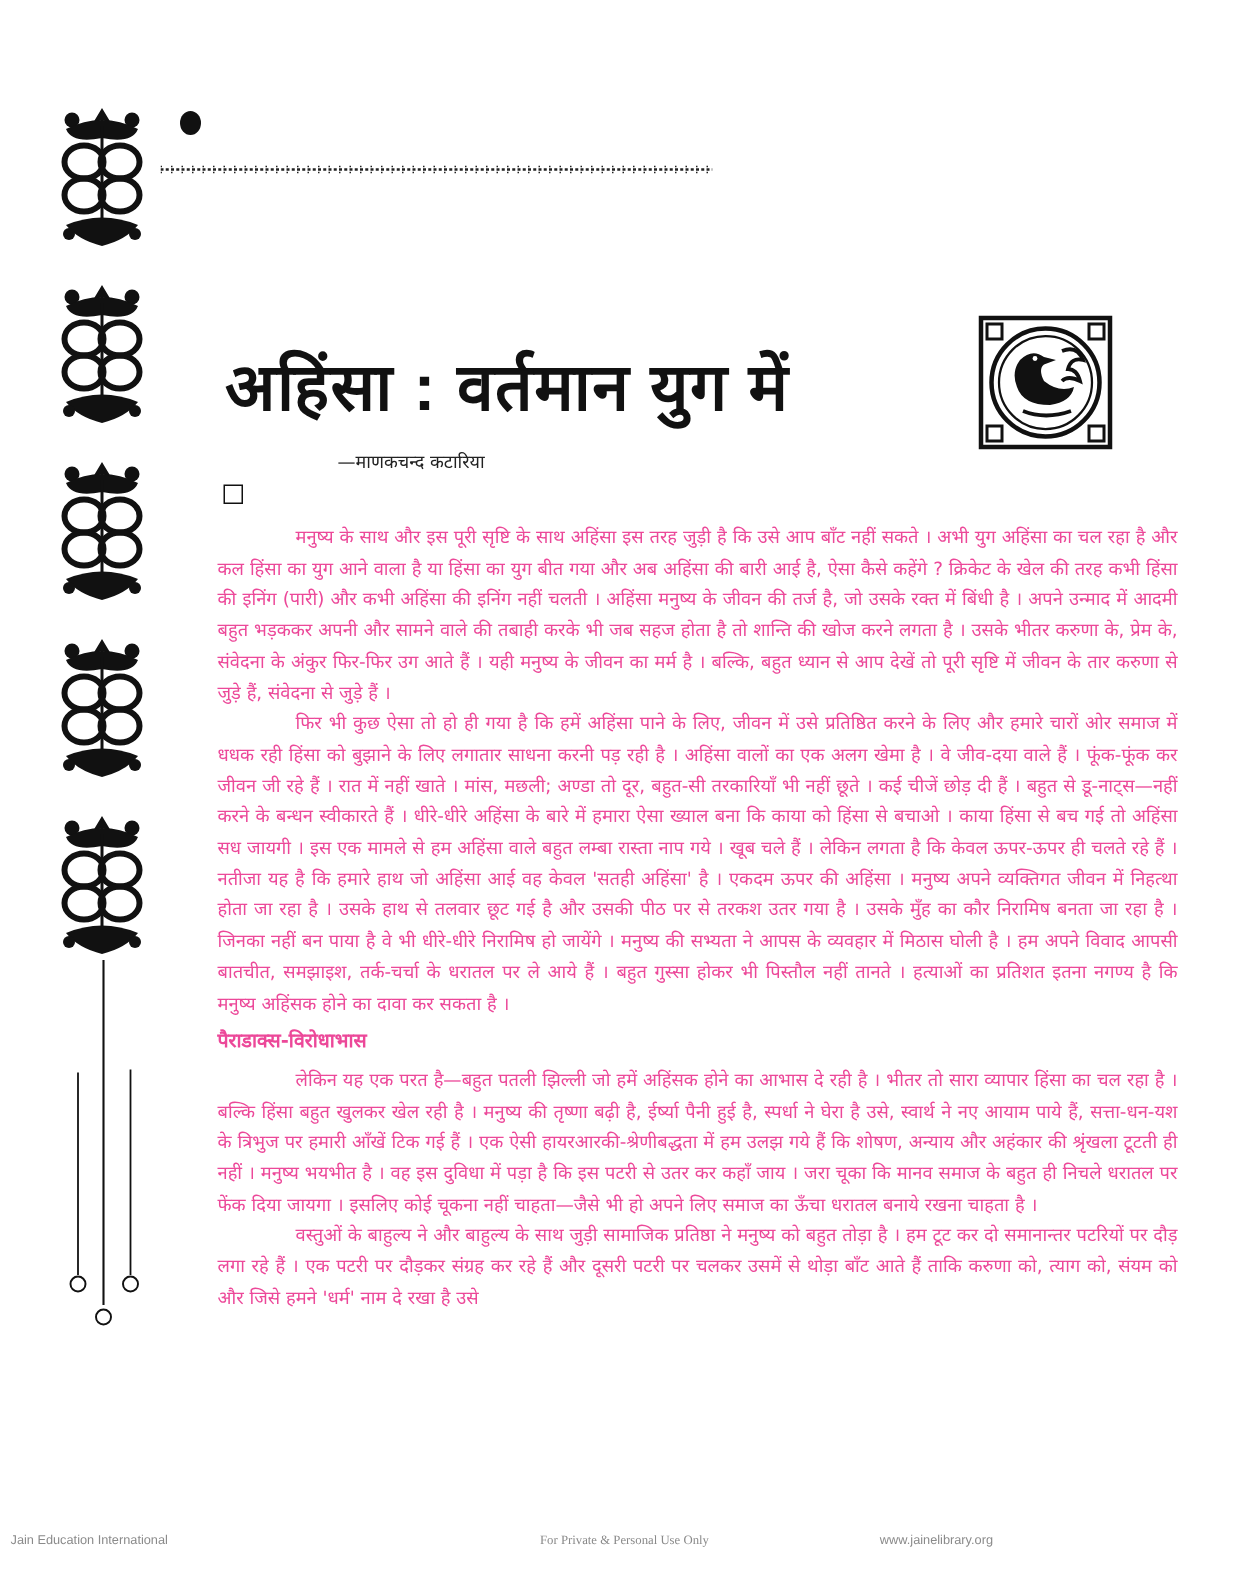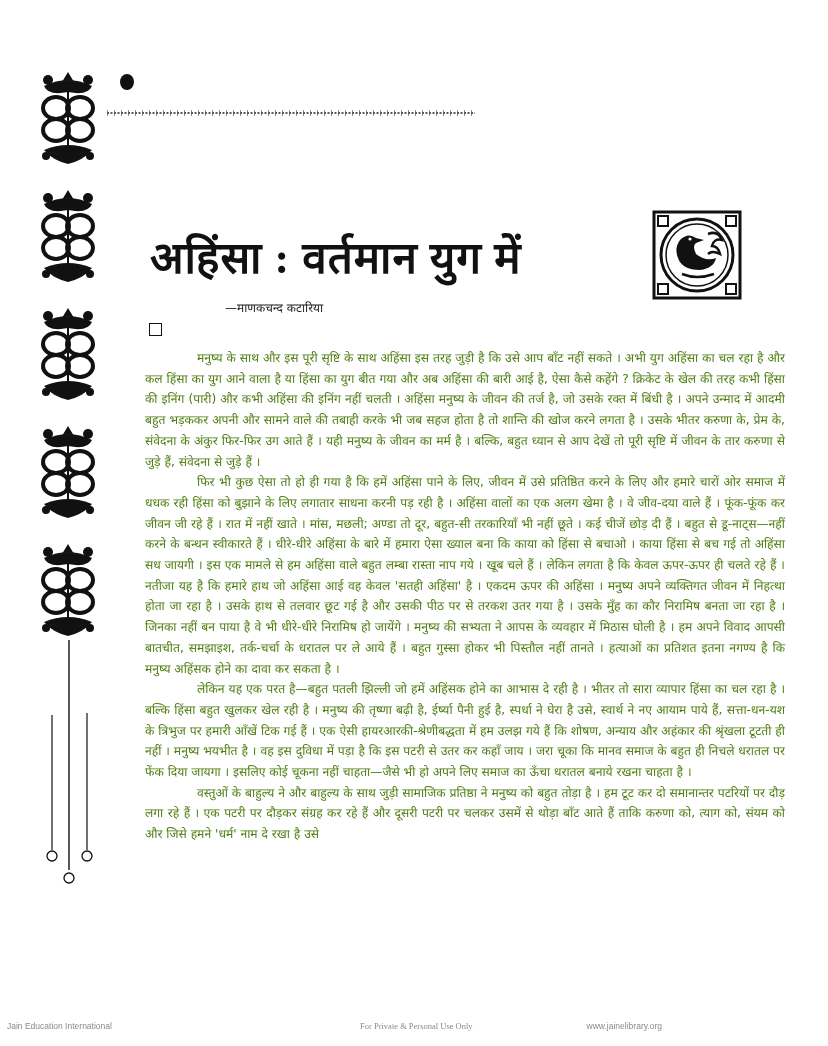--- a/index.html
+++ b/index.html
@@ -13,32 +13,32 @@
   .orn-unit svg { width: 60px; height: 96px; display: block; }
   .stems { position: absolute; left: 38px; top: 640px; width: 62px; height: 250px; }
   .stems svg { width: 62px; height: 250px; display: block; }
   .bullet { position: absolute; left: 120px; top: 74px; width: 14px; height: 16px; border-radius: 50%; background: #111; }
   .rule { position: absolute; left: 107px; top: 110px; width: 368px; height: 6px; }
   .rule svg { width: 368px; height: 6px; display: block; }
   .emblem { position: absolute; left: 652px; top: 210px; width: 90px; height: 90px; }
   .emblem svg { width: 90px; height: 90px; display: block; }
   .title {
     position: absolute; left: 150px; top: 226px;
-    font-family: Liberation Serif, serif; font-weight: bold;
+    font-family: Liberation Sans, sans-serif; font-weight: bold;
     font-size: 44px; letter-spacing: 1px; color: #111; white-space: nowrap;
   }
   .author {
     position: absolute; left: 225px; top: 299px;
     font-family: "DejaVu Sans", sans-serif; font-size: 12px; color: #222;
   }
   .square-mark { position: absolute; left: 149px; top: 323px; width: 11px; height: 11px; border: 1.5px solid #111; }
   .body-text {
     position: absolute; left: 145px; top: 348px; width: 640px;
     font-family: "DejaVu Sans", sans-serif; font-size: 12.2px; line-height: 20.7px;
-    text-align: justify; color: #4d7c0f;
+    text-align: justify; color: #ec4899;
   }
   .body-text p { margin: 0; text-indent: 52px; }
   .body-text h3 {
     margin: 6px 0 4px 0; font-size: 13px; font-weight: bold;
     font-family: "DejaVu Sans", sans-serif;
   }
   .footer {
     position: absolute; top: 1021px; left: 0; width: 672px; height: 14px;
     font-family: "Liberation Sans", sans-serif; font-size: 8.5px; color: #8a8a8a;
   }
@@ -180,20 +180,21 @@
   </svg>
 </div>
 
 <div class="title">अहिंसा : वर्तमान युग में</div>
 <div class="author">—माणकचन्द कटारिया</div>
 <div class="square-mark"></div>
 
 <div class="body-text">
   <p>मनुष्य के साथ और इस पूरी सृष्टि के साथ अहिंसा इस तरह जुड़ी है कि उसे आप बाँट नहीं सकते । अभी युग अहिंसा का चल रहा है और कल हिंसा का युग आने वाला है या हिंसा का युग बीत गया और अब अहिंसा की बारी आई है, ऐसा कैसे कहेंगे ? क्रिकेट के खेल की तरह कभी हिंसा की इनिंग (पारी) और कभी अहिंसा की इनिंग नहीं चलती । अहिंसा मनुष्य के जीवन की तर्ज है, जो उसके रक्त में बिंधी है । अपने उन्माद में आदमी बहुत भड़ककर अपनी और सामने वाले की तबाही करके भी जब सहज होता है तो शान्ति की खोज करने लगता है । उसके भीतर करुणा के, प्रेम के, संवेदना के अंकुर फिर-फिर उग आते हैं । यही मनुष्य के जीवन का मर्म है । बल्कि, बहुत ध्यान से आप देखें तो पूरी सृष्टि में जीवन के तार करुणा से जुड़े हैं, संवेदना से जुड़े हैं ।</p>
   <p>फिर भी कुछ ऐसा तो हो ही गया है कि हमें अहिंसा पाने के लिए, जीवन में उसे प्रतिष्ठित करने के लिए और हमारे चारों ओर समाज में धधक रही हिंसा को बुझाने के लिए लगातार साधना करनी पड़ रही है । अहिंसा वालों का एक अलग खेमा है । वे जीव-दया वाले हैं । फूंक-फूंक कर जीवन जी रहे हैं । रात में नहीं खाते । मांस, मछली; अण्डा तो दूर, बहुत-सी तरकारियाँ भी नहीं छूते । कई चीजें छोड़ दी हैं । बहुत से डू-नाट्स—नहीं करने के बन्धन स्वीकारते हैं । धीरे-धीरे अहिंसा के बारे में हमारा ऐसा ख्याल बना कि काया को हिंसा से बचाओ । काया हिंसा से बच गई तो अहिंसा सध जायगी । इस एक मामले से हम अहिंसा वाले बहुत लम्बा रास्ता नाप गये । खूब चले हैं । लेकिन लगता है कि केवल ऊपर-ऊपर ही चलते रहे हैं । नतीजा यह है कि हमारे हाथ जो अहिंसा आई वह केवल 'सतही अहिंसा' है । एकदम ऊपर की अहिंसा । मनुष्य अपने व्यक्तिगत जीवन में निहत्था होता जा रहा है । उसके हाथ से तलवार छूट गई है और उसकी पीठ पर से तरकश उतर गया है । उसके मुँह का कौर निरामिष बनता जा रहा है । जिनका नहीं बन पाया है वे भी धीरे-धीरे निरामिष हो जायेंगे । मनुष्य की सभ्यता ने आपस के व्यवहार में मिठास घोली है । हम अपने विवाद आपसी बातचीत, समझाइश, तर्क-चर्चा के धरातल पर ले आये हैं । बहुत गुस्सा होकर भी पिस्तौल नहीं तानते । हत्याओं का प्रतिशत इतना नगण्य है कि मनुष्य अहिंसक होने का दावा कर सकता है ।</p>
+  <h3>पैराडाक्स-विरोधाभास</h3>
   <p>लेकिन यह एक परत है—बहुत पतली झिल्ली जो हमें अहिंसक होने का आभास दे रही है । भीतर तो सारा व्यापार हिंसा का चल रहा है । बल्कि हिंसा बहुत खुलकर खेल रही है । मनुष्य की तृष्णा बढ़ी है, ईर्ष्या पैनी हुई है, स्पर्धा ने घेरा है उसे, स्वार्थ ने नए आयाम पाये हैं, सत्ता-धन-यश के त्रिभुज पर हमारी आँखें टिक गई हैं । एक ऐसी हायरआरकी-श्रेणीबद्धता में हम उलझ गये हैं कि शोषण, अन्याय और अहंकार की श्रृंखला टूटती ही नहीं । मनुष्य भयभीत है । वह इस दुविधा में पड़ा है कि इस पटरी से उतर कर कहाँ जाय । जरा चूका कि मानव समाज के बहुत ही निचले धरातल पर फेंक दिया जायगा । इसलिए कोई चूकना नहीं चाहता—जैसे भी हो अपने लिए समाज का ऊँचा धरातल बनाये रखना चाहता है ।</p>
   <p>वस्तुओं के बाहुल्य ने और बाहुल्य के साथ जुड़ी सामाजिक प्रतिष्ठा ने मनुष्य को बहुत तोड़ा है । हम टूट कर दो समानान्तर पटरियों पर दौड़ लगा रहे हैं । एक पटरी पर दौड़कर संग्रह कर रहे हैं और दूसरी पटरी पर चलकर उसमें से थोड़ा बाँट आते हैं ताकि करुणा को, त्याग को, संयम को और जिसे हमने 'धर्म' नाम दे रखा है उसे</p>
 </div>
 
 <div class="footer">
   <span class="f-left">Jain Education International</span>
   <span class="f-center">For Private &amp; Personal Use Only</span>
   <span class="f-right">www.jainelibrary.org</span>
 </div>
 

